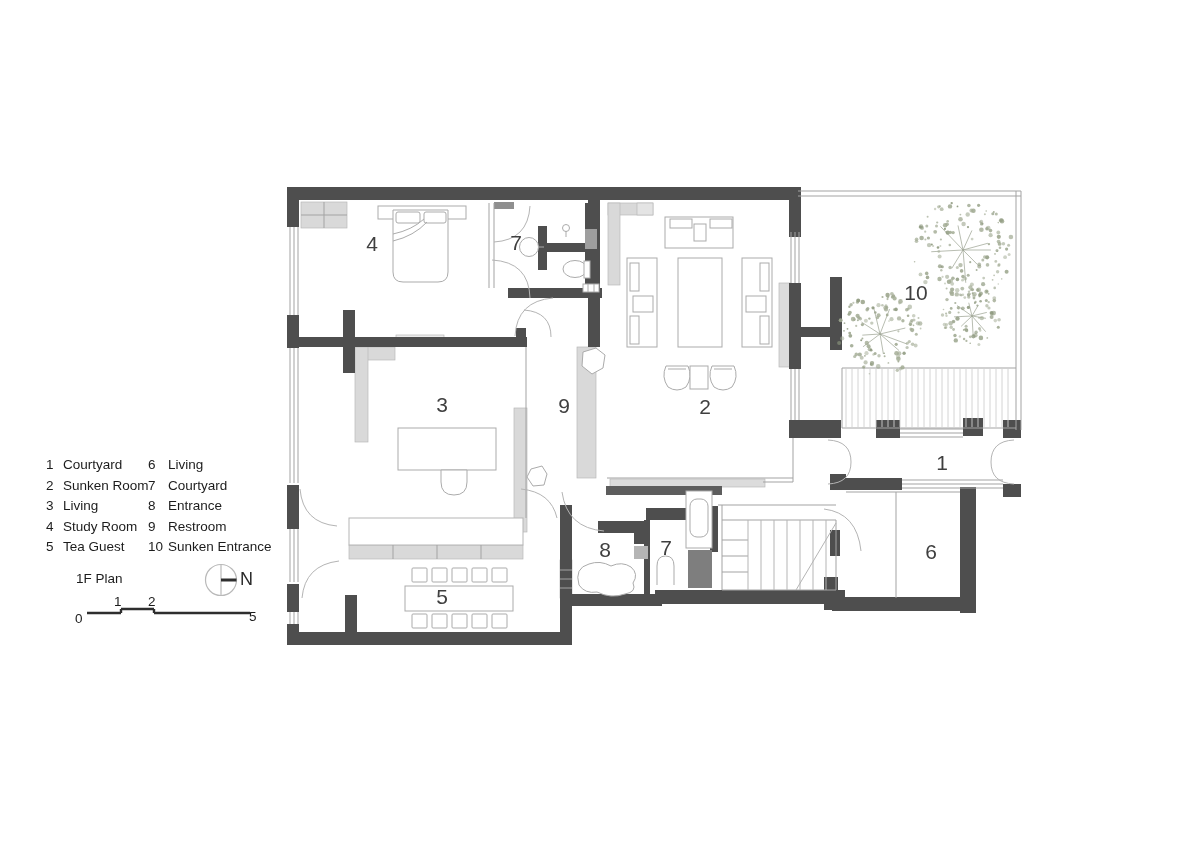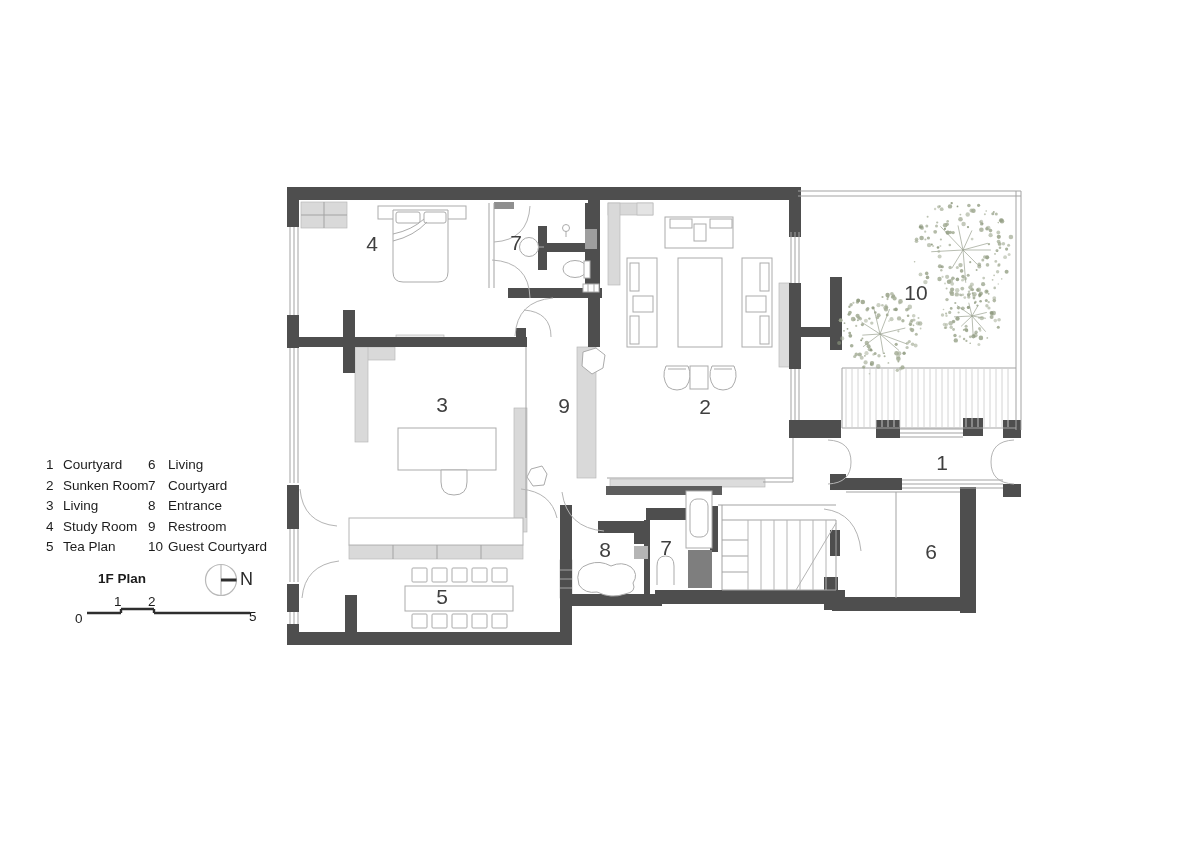--- a/index.html
+++ b/index.html
@@ -6,21 +6,21 @@
   .canvas{position:relative;width:1200px;height:848px;background:#fff;overflow:hidden;
           font-family:"Liberation Sans",sans-serif;}
   .canvas svg{position:absolute;left:0;top:0;}
   .txt{position:absolute;color:#1c1c1c;white-space:nowrap;}
   .legend{position:absolute;top:457px;}
   #legend-col1{left:46px;}
   #legend-col2{left:148px;}
   .lg-row{display:flex;align-items:baseline;height:20.6px;font-size:13.5px;color:#1c1c1c;}
   #legend-col1 .lg-num{flex:0 0 17px;}
   #legend-col2 .lg-num{flex:0 0 20px;}
-  .title{left:98px;top:571px;font-size:13.5px;font-weight:bold;}
+  .title{left:76px;top:571px;font-size:13.5px;}
   .north-n{left:240px;top:569px;font-size:18px;color:#2a2a2a;}
   .s0{left:75px;top:611px;font-size:13.5px;}
   .s1{left:114px;top:594px;font-size:13.5px;}
   .s2{left:148px;top:594px;font-size:13.5px;}
   .s5{left:249px;top:609px;font-size:13.5px;}
 </style>
 </head>
 <body>
 
 <div class="canvas">
@@ -678,21 +678,21 @@
       <div class="lg-row">
         <span class="lg-num">3</span>
         <span>Living</span>
       </div>
       <div class="lg-row">
         <span class="lg-num">4</span>
         <span>Study Room</span>
       </div>
       <div class="lg-row">
         <span class="lg-num">5</span>
-        <span>Tea Plan</span>
+        <span>Tea Guest</span>
       </div>
     </div>
   <div class="legend" id="legend-col2">
       <div class="lg-row">
         <span class="lg-num">6</span>
         <span>Living</span>
       </div>
       <div class="lg-row">
         <span class="lg-num">7</span>
         <span>Courtyard</span>
@@ -700,21 +700,21 @@
       <div class="lg-row">
         <span class="lg-num">8</span>
         <span>Entrance</span>
       </div>
       <div class="lg-row">
         <span class="lg-num">9</span>
         <span>Restroom</span>
       </div>
       <div class="lg-row">
         <span class="lg-num">10</span>
-        <span>Guest Courtyard</span>
+        <span>Sunken Entrance</span>
       </div>
     </div>
 
   <div class="txt title">1F Plan</div>
   <div class="txt north-n">N</div>
   <div class="txt s0">0</div>
   <div class="txt s1">1</div>
   <div class="txt s2">2</div>
   <div class="txt s5">5</div>
 </div>

